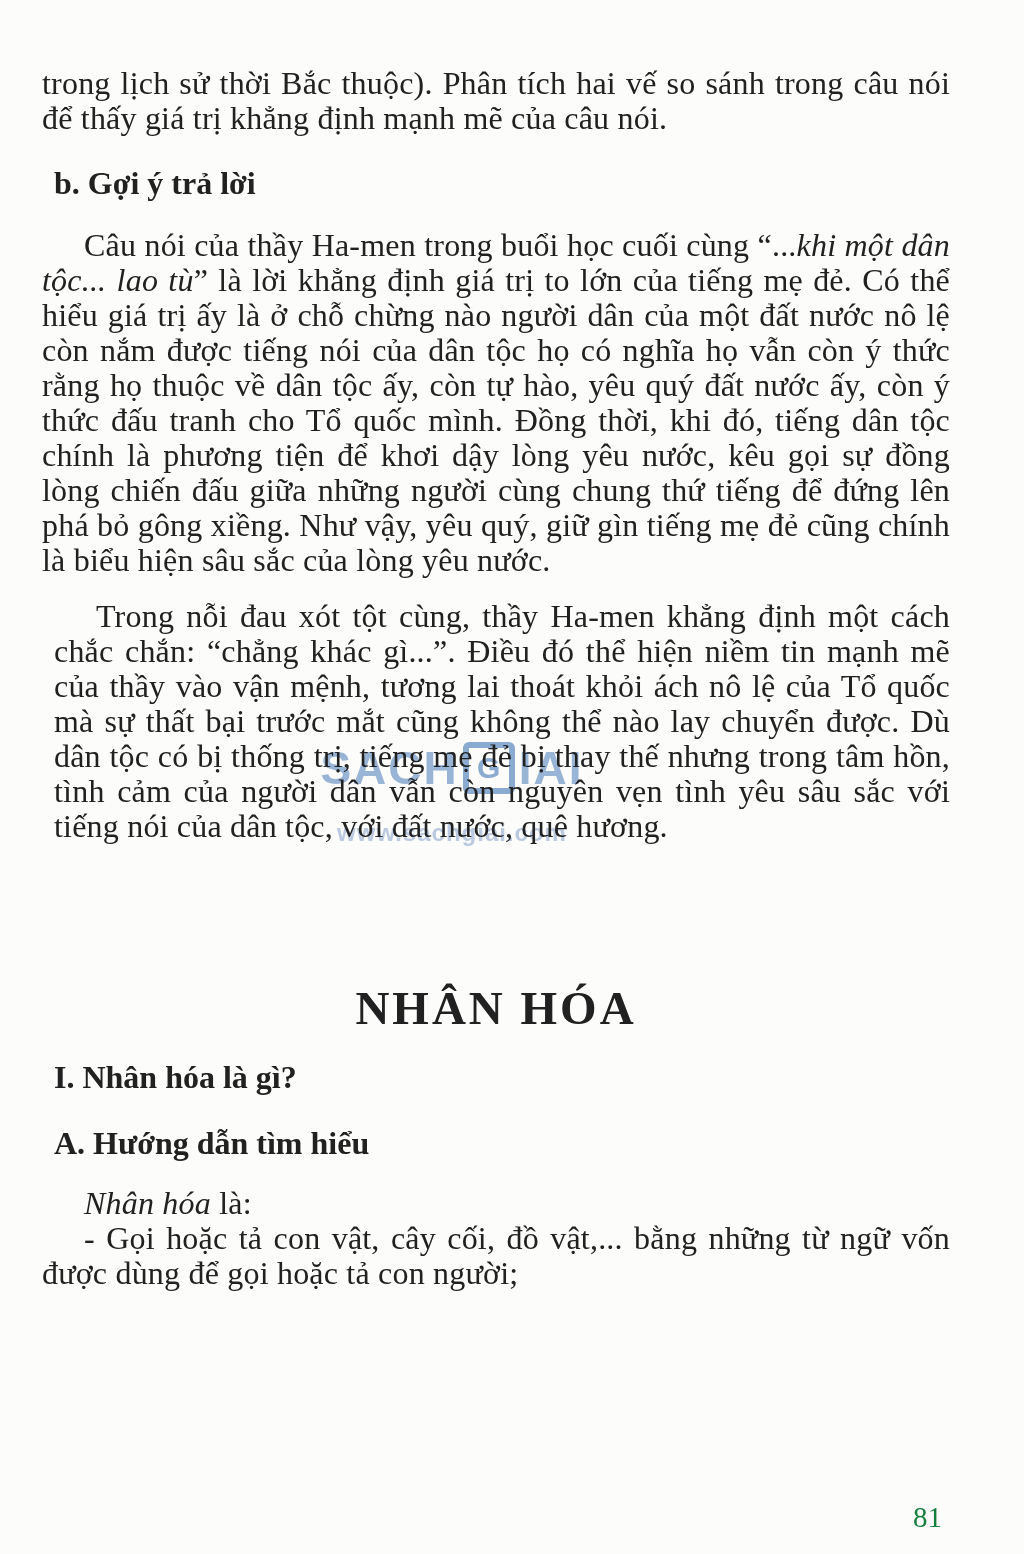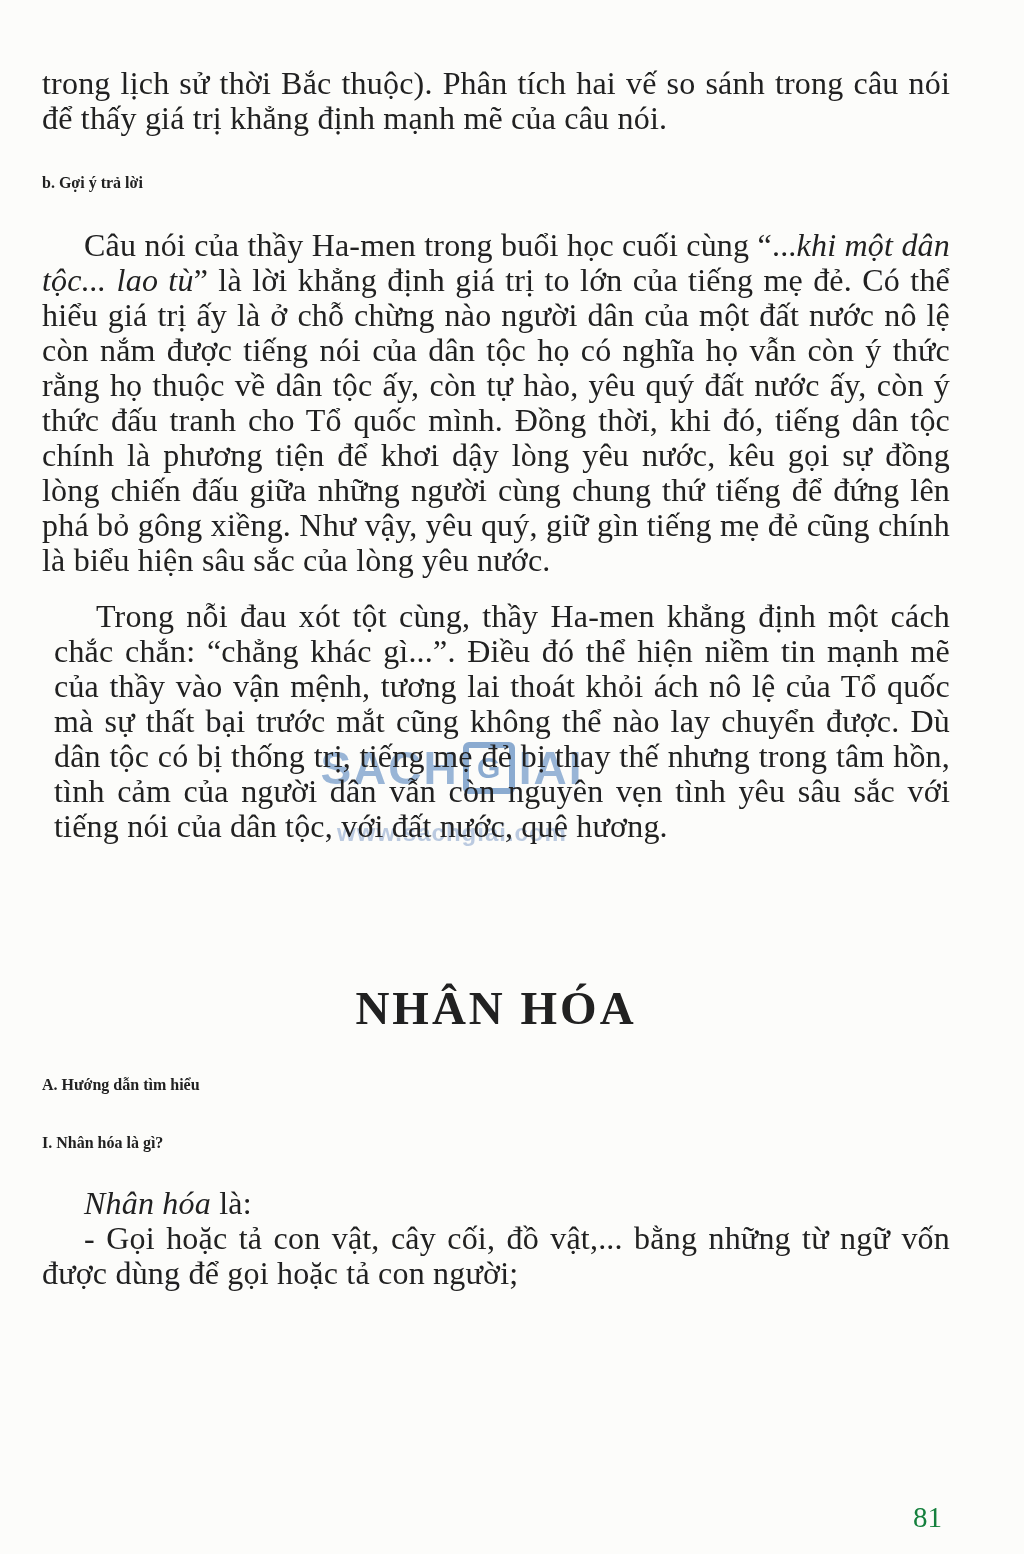--- a/index.html
+++ b/index.html
@@ -25,22 +25,22 @@
   }
   .body {
     margin: 0;
     font-size: 32px;
     line-height: 35px;
     text-align: justify;
     letter-spacing: 0.2px;
   }
   .indent { text-indent: 42px; }
   .subhead {
-    margin: 0;
-    font-size: 16px;
+    margin: 12px;
+    font-size: 32px;
     line-height: 34px;
     font-weight: bold;
     text-align: left;
   }
   .mt-hb   { margin-top: 30px; }
   .mt-p2   { margin-top: 28px; }
   .mt-p3   { margin-top: 21px; margin-left: 12px; }
   .mt-p4   { margin-top: 74px; }
   .mt-ha   { margin-top: 32px; }
   .mt-hi   { margin-top: 24px; }
@@ -132,23 +132,23 @@
 
     <p class="subhead mt-hb">b. Gợi ý trả lời</p>
 
     <p class="body indent mt-p2"><span>Câu nói của thầy Ha-men trong buổi học cuối cùng “...</span><i>khi một dân tộc... lao tù</i><span>” là lời khẳng định giá trị to lớn của tiếng mẹ đẻ. Có thể hiểu giá trị ấy là ở chỗ chừng nào người dân của một đất nước nô lệ còn nắm được tiếng nói của dân tộc họ có nghĩa họ vẫn còn ý thức rằng họ thuộc về dân tộc ấy, còn tự hào, yêu quý đất nước ấy, còn ý thức đấu tranh cho Tổ quốc mình. Đồng thời, khi đó, tiếng dân tộc chính là phương tiện để khơi dậy lòng yêu nước, kêu gọi sự đồng lòng chiến đấu giữa những người cùng chung thứ tiếng để đứng lên phá bỏ gông xiềng. Như vậy, yêu quý, giữ gìn tiếng mẹ đẻ cũng chính là biểu hiện sâu sắc của lòng yêu nước.</span></p>
 
     <p class="body indent mt-p3">Trong nỗi đau xót tột cùng, thầy Ha-men khẳng định một cách chắc chắn: “chẳng khác gì...”. Điều đó thể hiện niềm tin mạnh mẽ của thầy vào vận mệnh, tương lai thoát khỏi ách nô lệ của Tổ quốc mà sự thất bại trước mắt cũng không thể nào lay chuyển được. Dù dân tộc có bị thống trị, tiếng mẹ đẻ bị thay thế nhưng trong tâm hồn, tình cảm của người dân vẫn còn nguyên vẹn tình yêu sâu sắc với tiếng nói của dân tộc, với đất nước, quê hương.</p>
 
     <h1 class="chapter-title">NHÂN HÓA</h1>
 
 
+    <p class="subhead mt-hi">I. Nhân hóa là gì?</p>
+
     <p class="subhead mt-ha">A. Hướng dẫn tìm hiểu</p>
-
-    <p class="subhead mt-hi">I. Nhân hóa là gì?</p>
 
     <p class="body indent mt-lead"><i>Nhân hóa</i><span> là:</span></p>
 
     <p class="body indent mt-p5">- Gọi hoặc tả con vật, cây cối, đồ vật,... bằng những từ ngữ vốn được dùng để gọi hoặc tả con người;</p>
 
   </div>
 
   <div class="page-number">81</div>
 
 </div>

